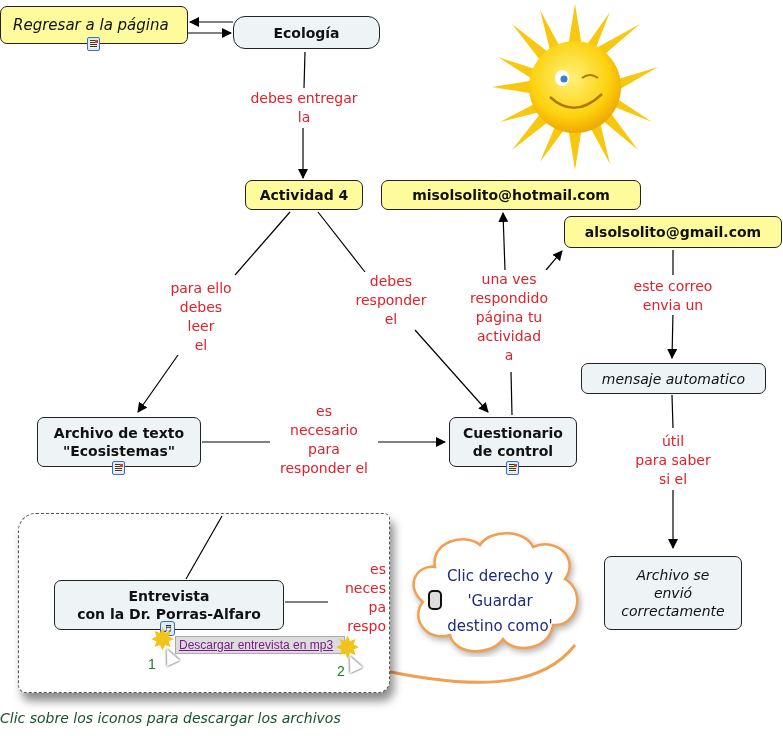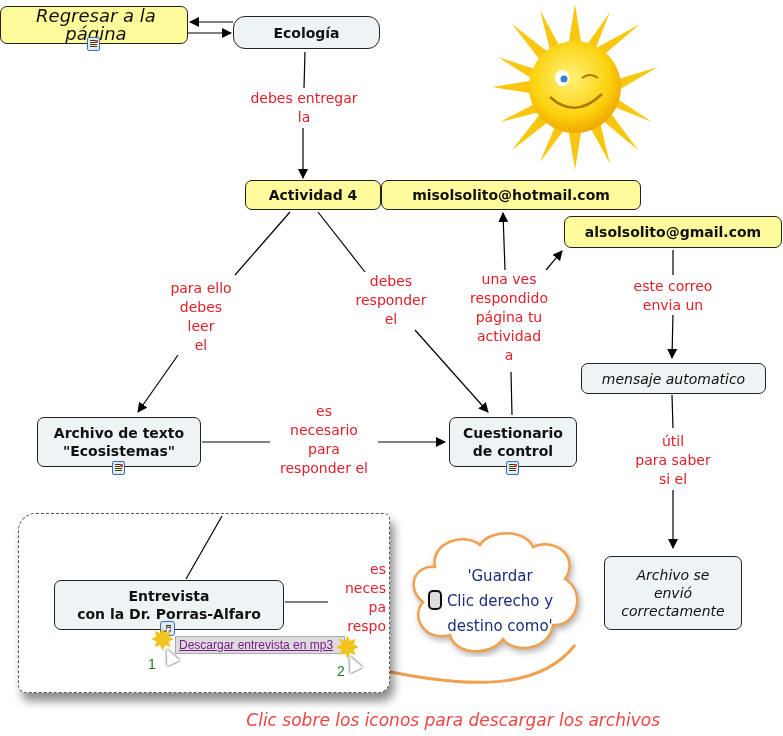--- a/index.html
+++ b/index.html
@@ -15,21 +15,21 @@
   .doc-icon::before { content:""; position:absolute; left:2px; top:2px; width:7px; height:8px; background:repeating-linear-gradient(#333 0 1px, #fff8c8 1px 2px); }
   .doc-icon::after { content:""; position:absolute; right:1px; top:2px; width:3px; height:3px; background:#c43; }
   .torn { position:absolute; left:18px; top:513px; width:370px; height:178px; background:#fff; border:1px dashed #555; border-radius:18px 6px 12px 8px; box-shadow:4px 8px 10px rgba(0,0,0,0.45); }
   .cloud { position:absolute; left:405px; top:527px; width:180px; height:130px; }
   .cloud-text { position:absolute; left:430px; top:564px; width:140px; text-align:center; font-family:"DejaVu Sans", sans-serif; color:#1c2b7a; font-size:15px; line-height:25px; }
   .mp3-link { position:absolute; left:175px; top:636px; width:170px; height:18px; background:#dcdcdc; border:1px solid #aaa; font-family:"Liberation Sans", sans-serif; font-size:12px; color:#7a1a8a; text-decoration:underline; line-height:17px; box-sizing:border-box; padding-left:3px; white-space:nowrap; overflow:hidden; }
   .speaker-icon { position:absolute; left:160px; top:621px; width:15px; height:15px; border:1px solid #3a6fb5; border-radius:3px; background:#dfe9f7; box-sizing:border-box; font-size:10px; line-height:13px; text-align:center; color:#333; }
   .num { position:absolute; color:#1f7a2a; font-size:14px; font-family:"Liberation Sans", sans-serif; }
   .cursor { position:absolute; width:0; height:0; border-left:7px solid transparent; border-right:7px solid transparent; border-bottom:16px solid #fff; transform:rotate(-25deg); filter:drop-shadow(0 0 1px #000); }
   .star { position:absolute; color:#f2c31a; font-size:30px; line-height:30px; }
-  .footer { position:absolute; left:0; width:660px; top:710px; text-align:right; color:#ef4444; font-style:italic; font-size:17px; }
+  .footer { position:absolute; left:0; width:660px; top:710px; text-align:left; color:#14532d; font-style:italic; font-size:14px; }
   .sun { position:absolute; left:490px; top:2px; width:170px; height:170px; }
   .mouse-icon { position:absolute; left:428px; top:590px; width:14px; height:20px; border:2px solid #111; border-radius:5px; background:#ddd; box-sizing:border-box; }
 </style>
 </head>
 <body>
 
 <svg class="lines" viewBox="0 0 783 736">
   <defs>
     <marker id="ah" markerWidth="10" markerHeight="10" refX="9" refY="5" orient="auto" markerUnits="userSpaceOnUse">
       <path d="M0,0 L10,5 L0,10 z" fill="#000"></path>
@@ -93,30 +93,30 @@
     <polygon points="120,162 100,125 110,120"></polygon>
     <polygon points="162,120 122,104 126,96"></polygon>
   </g>
   <circle cx="85" cy="85" r="46" fill="url(#sg)"></circle>
   <ellipse cx="72" cy="76" rx="7" ry="8" fill="#fff"></ellipse>
   <circle cx="74" cy="77" r="3.5" fill="#3a7fd0"></circle>
   <path d="M92,76 Q100,70 108,76" stroke="#b07800" stroke-width="2" fill="none"></path>
   <path d="M60,95 Q85,118 112,92" stroke="#b07800" stroke-width="2.5" fill="none"></path>
 </svg>
 
-<div class="node yellow ital" style="left:0;top:6px;width:188px;height:38px;font-size:18px;justify-content:flex-start;padding-left:4px;">
+<div class="node yellow ital" style="left:0;top:6px;width:188px;height:38px;font-size:15px;justify-content:flex-start;padding-left:12px;">
   <span>Regresar a la página</span>
 </div>
 <div class="doc-icon" style="left:87px;top:37px;"></div>
 
 <div class="node blue bold" style="left:233px;top:16px;width:147px;height:33px;border-radius:12px;">
   <span>Ecología</span>
 </div>
 
-<div class="node yellow bold" style="left:245px;top:180px;width:136px;height:30px;">
+<div class="node yellow bold" style="left:245px;top:180px;width:118px;height:30px;">
   <span>Actividad 4</span>
 </div>
 
 <div class="node yellow bold" style="left:381px;top:180px;width:260px;height:30px;">
   <span>misolsolito@hotmail.com</span>
 </div>
 
 <div class="node yellow bold" style="left:564px;top:216px;width:218px;height:32px;">
   <span>alsolsolito@gmail.com</span>
 </div>
@@ -199,18 +199,18 @@
 <div class="cursor" style="left:163px;top:648px;"></div>
 <div class="cursor" style="left:346px;top:655px;"></div>
 <div class="num" style="left:148px;top:656px;">1</div>
 <div class="num" style="left:337px;top:663px;">2</div>
 
 <svg class="cloud" viewBox="0 0 180 130">
   <path d="M30,40 C25,15 60,5 75,18 C85,2 120,2 128,20 C150,10 175,30 160,52 C182,65 172,100 148,98 C145,122 110,128 98,112 C85,130 50,128 45,108 C20,115 5,90 18,75 C0,60 10,38 30,40 Z" fill="#fff" stroke="#f0a050" stroke-width="2.5" style="filter:drop-shadow(2px 3px 3px rgba(0,0,0,0.3))"></path>
 </svg>
 <div class="mouse-icon"></div>
 <div class="cloud-text">
+  <div>Clic derecho y</div>
   <div>'Guardar</div>
-  <div>Clic derecho y</div>
   <div>destino como'</div>
 </div>
 
 <div class="footer">Clic sobre los iconos para descargar los archivos</div>
 
 </body></html>

